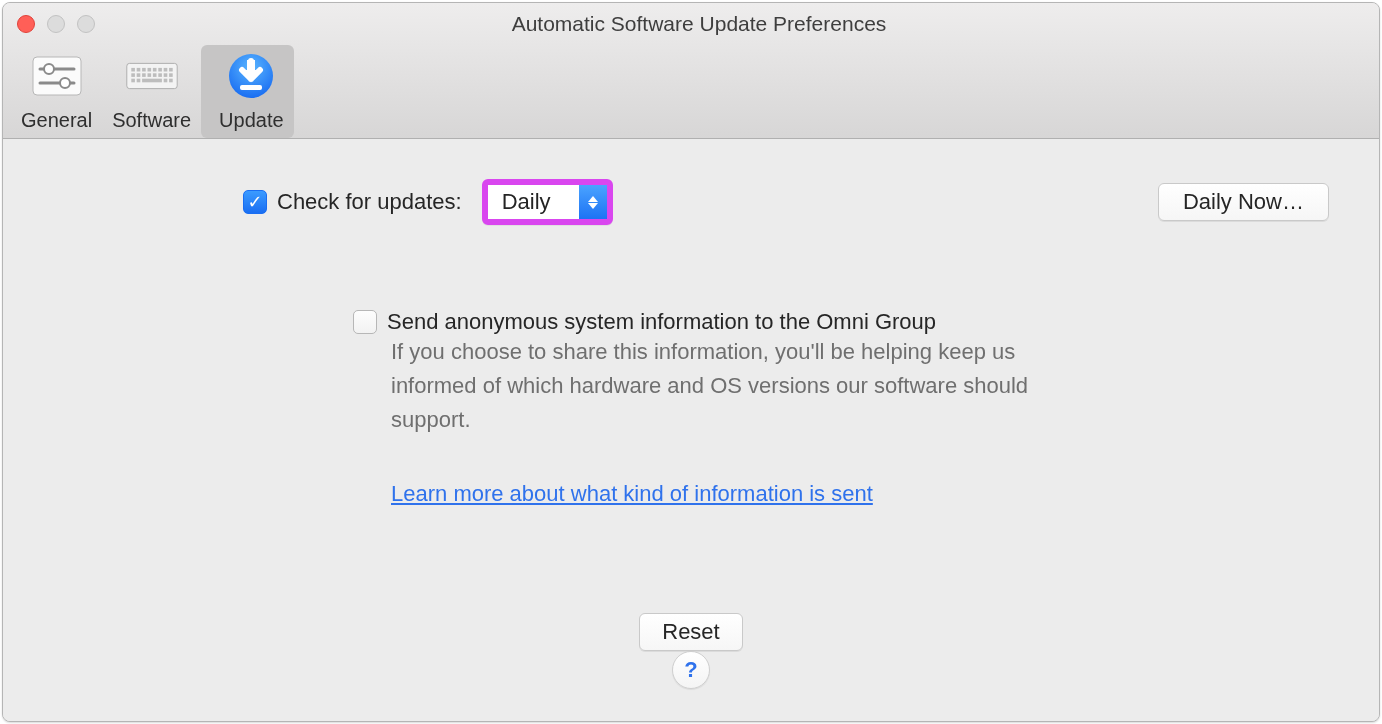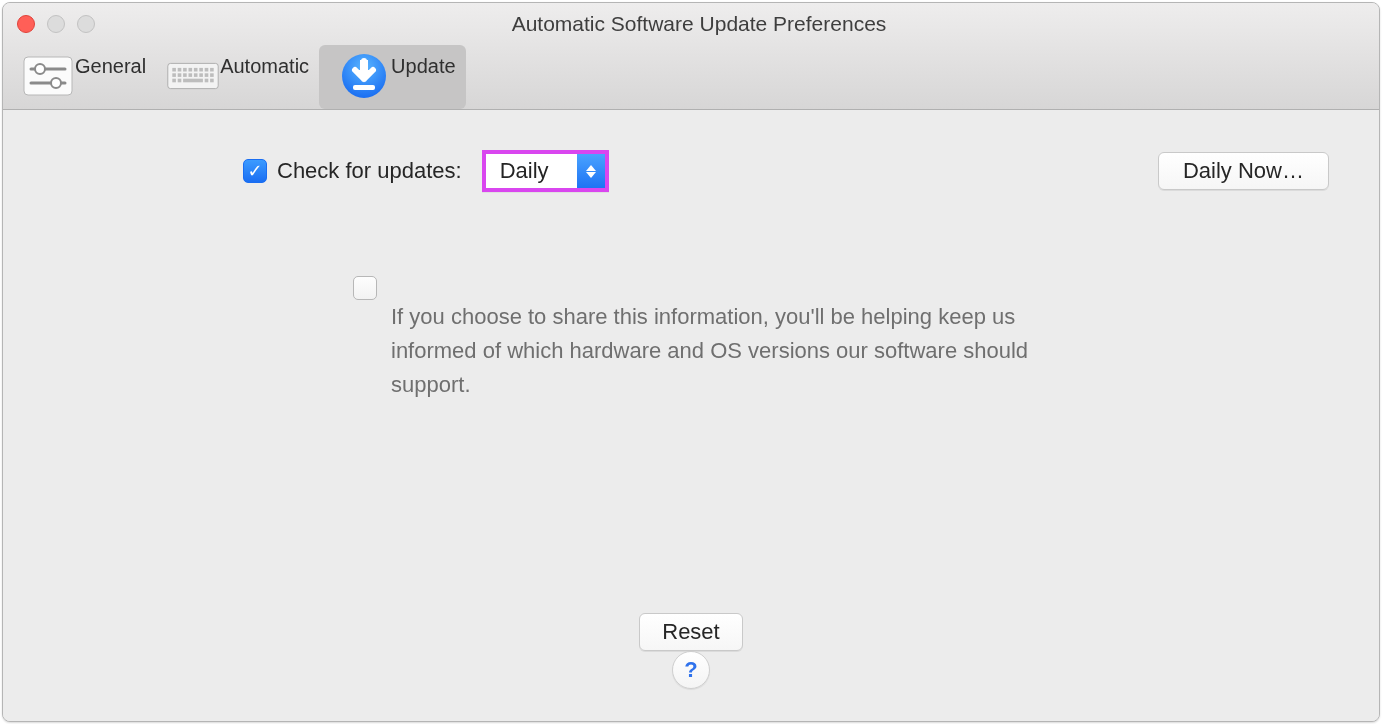--- a/index.html
+++ b/index.html
@@ -67,22 +67,22 @@
 
   .toolbar {
     display: flex;
     align-items: flex-end;
     padding: 0 8px 0 8px;
     gap: 0px;
   }
 
   .toolbar-item {
     display: flex;
-    flex-direction: row;
-    align-items: flex-start;
+    flex-direction: column;
+    align-items: center;
     justify-content: flex-end;
     padding: 4px 10px 6px 10px;
     border-radius: 6px 6px 0 0;
     cursor: default;
     min-width: 90px;
     box-sizing: border-box;
   }
   .toolbar-item .label {
     font-size: 20px;
     margin-top: 6px;
@@ -137,24 +137,24 @@
   }
   .checkbox.checked .mark { color:#fff; font-size:18px; line-height:1; }
 
   .label-large { font-size: 22px; color:#262626; }
 
   .popup {
     display: inline-flex;
     align-items: stretch;
     height: 34px;
     margin-left: 20px;
-    border-radius: 0;
+    border-radius: 6px;
     overflow: hidden;
     box-shadow: 0 1px 0 rgba(0,0,0,0.05);
-    border: 4px solid #d946ef;
+    border: 6px solid #d946ef;
     background: #fff;
   }
   .popup .value {
     padding: 0 28px 0 14px;
     display: flex;
     align-items: center;
     font-size: 22px;
     border-right: none;
   }
   .popup .stepper {
@@ -285,21 +285,21 @@
                 <rect x="43" y="17" width="4" height="4"></rect>
                 <rect x="49" y="17" width="4" height="4"></rect>
               <rect x="7" y="23" width="4" height="4"></rect>
                 <rect x="13" y="23" width="4" height="4"></rect>
                 <rect x="19" y="23" width="22" height="4"></rect>
                 <rect x="43" y="23" width="4" height="4"></rect>
                 <rect x="49" y="23" width="4" height="4"></rect>
             </g>
           </svg>
         </div>
-        <div class="label">Automatic</div>
+        <div class="label">Software</div>
       </div>
 
       <div class="toolbar-item selected">
         <div class="toolbar-icon-wrap">
           <svg width="50" height="50" viewBox="0 0 50 50">
             <defs>
               <radialGradient id="ug" cx="50%" cy="30%" r="70%">
                 <stop offset="0%" stop-color="#5ab6ff"></stop>
                 <stop offset="100%" stop-color="#1a6ef2"></stop>
               </radialGradient>
@@ -334,22 +334,24 @@
       </span>
 
       <span style="flex:1"></span>
 
       <span style="margin-left:220px;" class="push-button">Daily Now…</span>
     </div>
 
     <div class="anon-block">
       <div class="anon-head">
         <span class="checkbox"></span>
+        <span class="label-large">Send anonymous system information to the Omni Group</span>
       </div>
       <div class="anon-desc">If you choose to share this information, you'll be helping keep us informed of which hardware and OS versions our software should support.</div>
+      <a class="learn-link">Learn more about what kind of information is sent</a>
     </div>
 
     <div class="footer">
       <span class="push-button" style="padding:0 22px;">Reset</span>
       <span class="help-btn">
         <span>?</span>
       </span>
     </div>
 
   </div>

